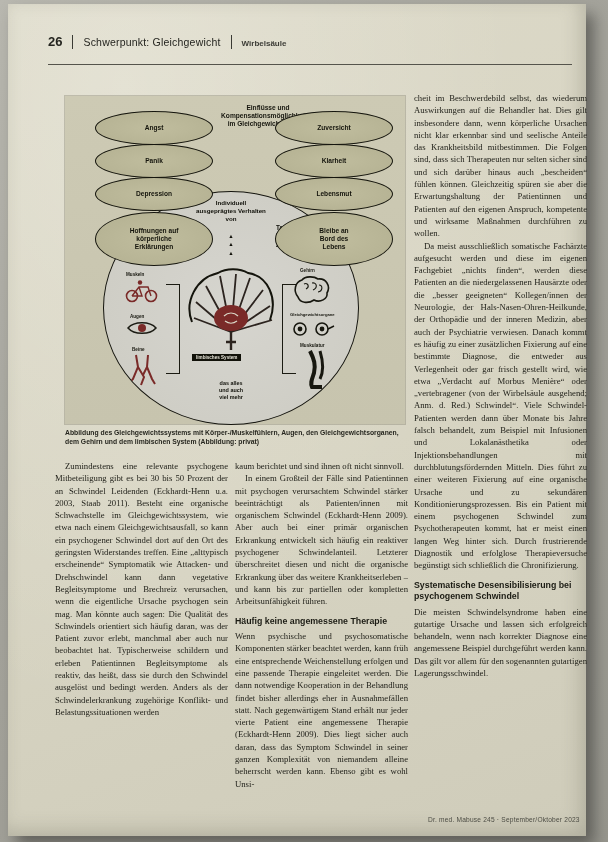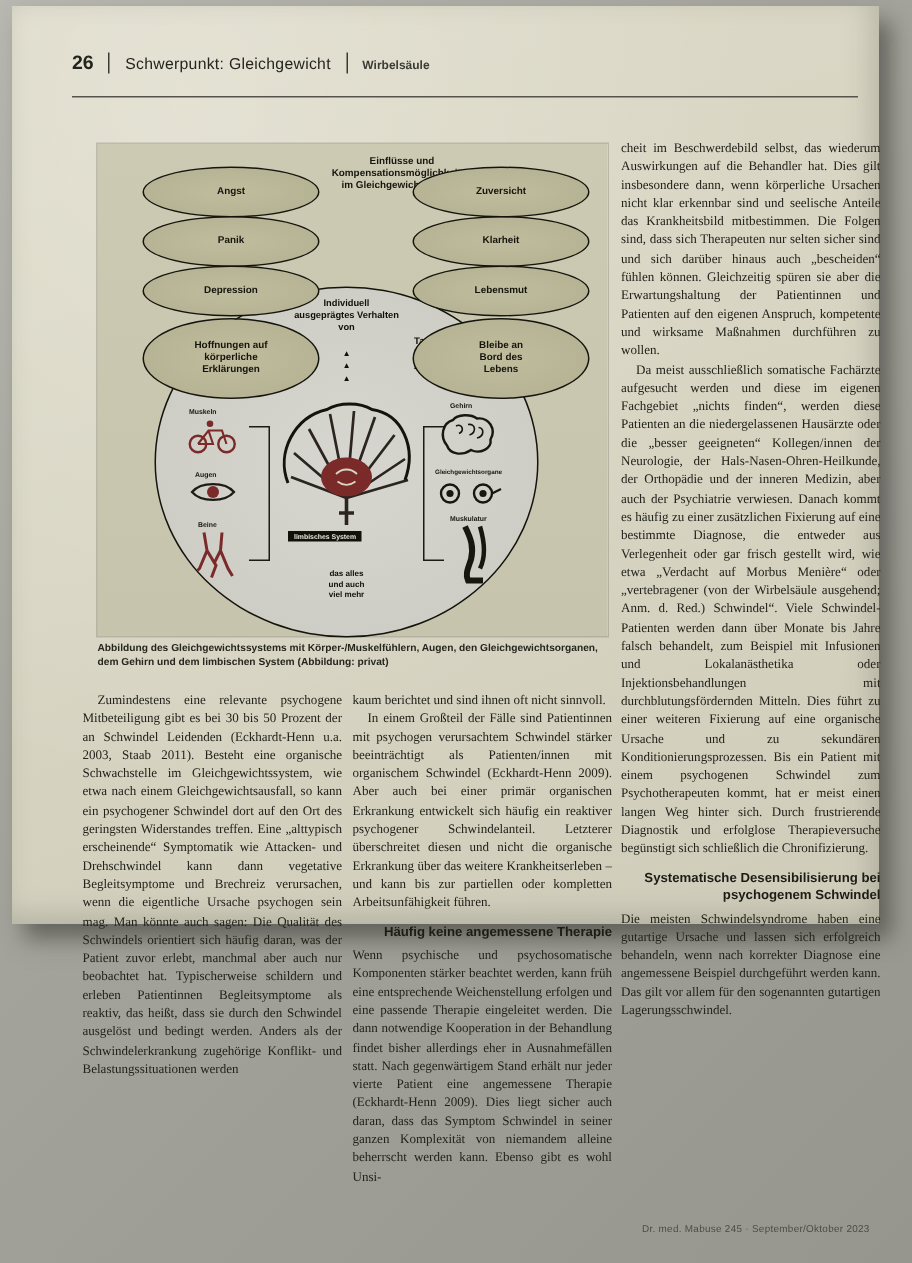--- a/index.html
+++ b/index.html
@@ -2,21 +2,21 @@
 <html><head>
 <meta charset="utf-8">
 <style>
   html,body{margin:0;padding:0;}
   body{
     width:608px;height:842px;position:relative;overflow:hidden;
     background:linear-gradient(135deg,#b9b8b0 0%,#a5a49c 40%,#97968e 100%);
     font-family:"Liberation Serif", serif;
   }
   .page{
-    position:absolute;left:8px;top:4px;width:578px;height:612px;
+    position:absolute;left:8px;top:4px;width:578px;height:832px;
     background:
       radial-gradient(ellipse at 20% 10%, rgba(255,255,250,0.25), transparent 60%),
       linear-gradient(160deg,#dcd9c8 0%,#d7d4c2 55%,#cfccba 100%);
     box-shadow:8px 10px 14px rgba(50,50,45,0.55), inset -6px -6px 18px rgba(90,90,80,0.25);
   }
   
   .hdr{position:absolute;left:40px;top:30px;display:flex;align-items:baseline;gap:10px;color:#24241f;font-family:"Liberation Sans",sans-serif;}
   .hdr .num{font-size:13px;font-weight:bold;}
   .hdr .sep{width:1px;height:14px;background:#3a3a34;align-self:center;}
   .hdr .sec{font-size:10.5px;font-weight:normal;letter-spacing:.2px;}
@@ -56,21 +56,21 @@
     font-family:"Liberation Sans",sans-serif;font-weight:bold;font-size:6.8px;line-height:1.35;color:#26261f;}
   
   .col{position:absolute;width:173px;font-size:8.7px;line-height:12.3px;color:#23231c;
     text-align:justify;overflow:hidden;}
   .col p{margin:0;}
   .col p.ind{text-indent:10px;}
   .col1{left:47px;top:456px;height:384px;}
   .col2{left:227px;top:456px;height:384px;}
   .col3{left:406px;top:88px;height:722px;}
   .subhead{font-family:"Liberation Sans",sans-serif;font-weight:bold;font-size:8.8px;
-    line-height:11.5px;color:#1c1c14;margin:8px 0 3px 0 !important;text-align:right;}
+    line-height:11.5px;color:#1c1c14;margin:8px 0 3px 0 !important;text-align:left;}
   .footer{position:absolute;left:420px;top:812px;font-family:"Liberation Sans",sans-serif;
     font-size:6.6px;color:#4c4c44;letter-spacing:.2px;}
   svg{display:block;}
 </style>
 </head>
 <body>
 
 <div class="page">
 
   <div class="hdr">

